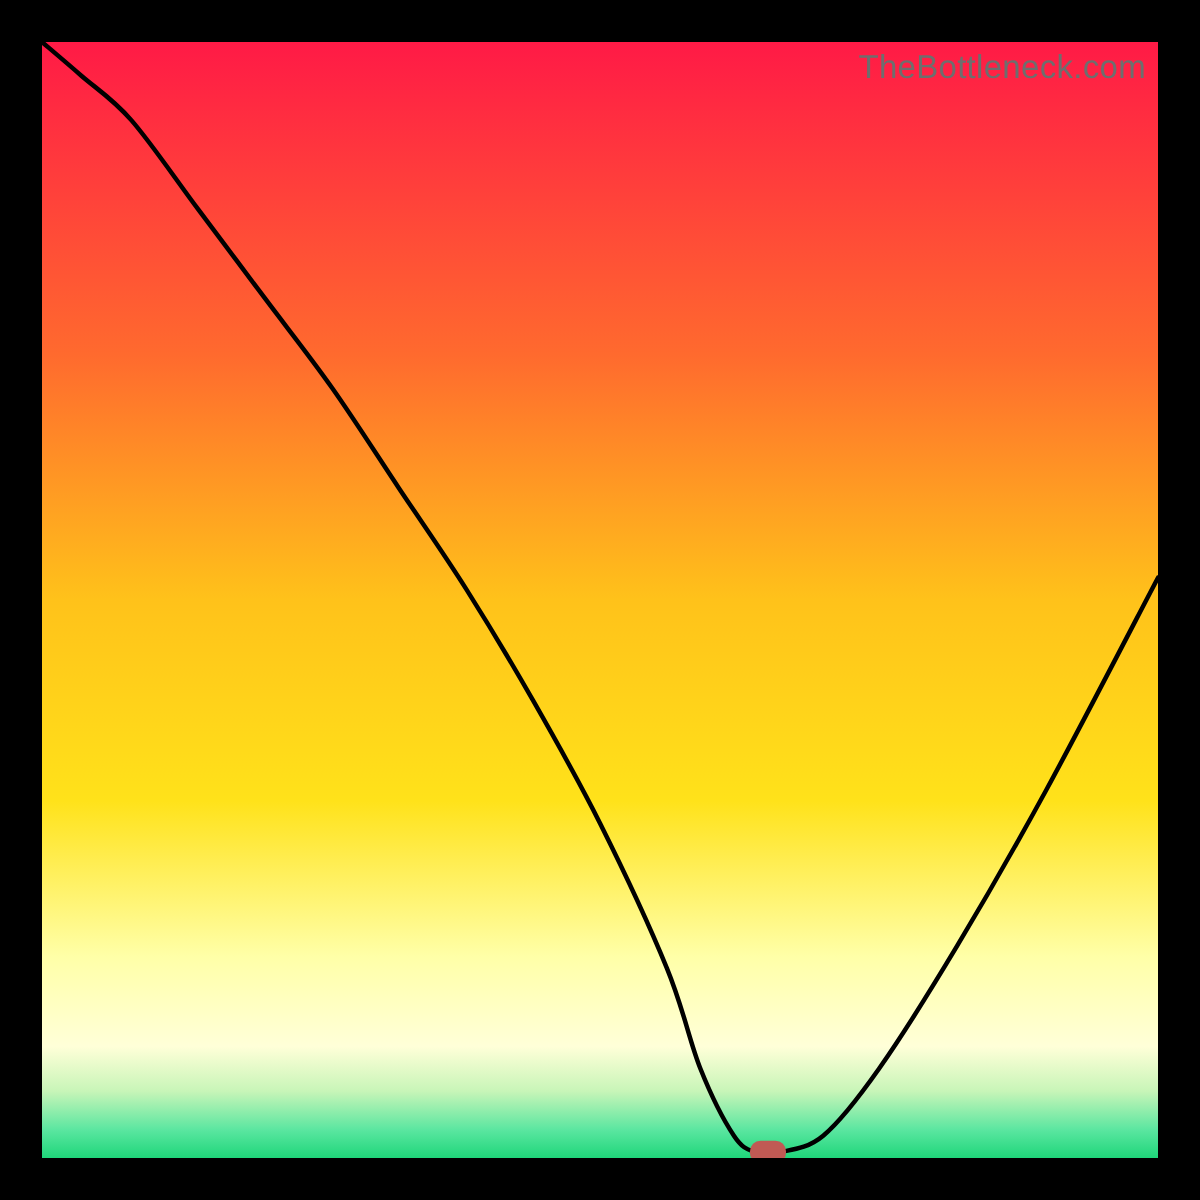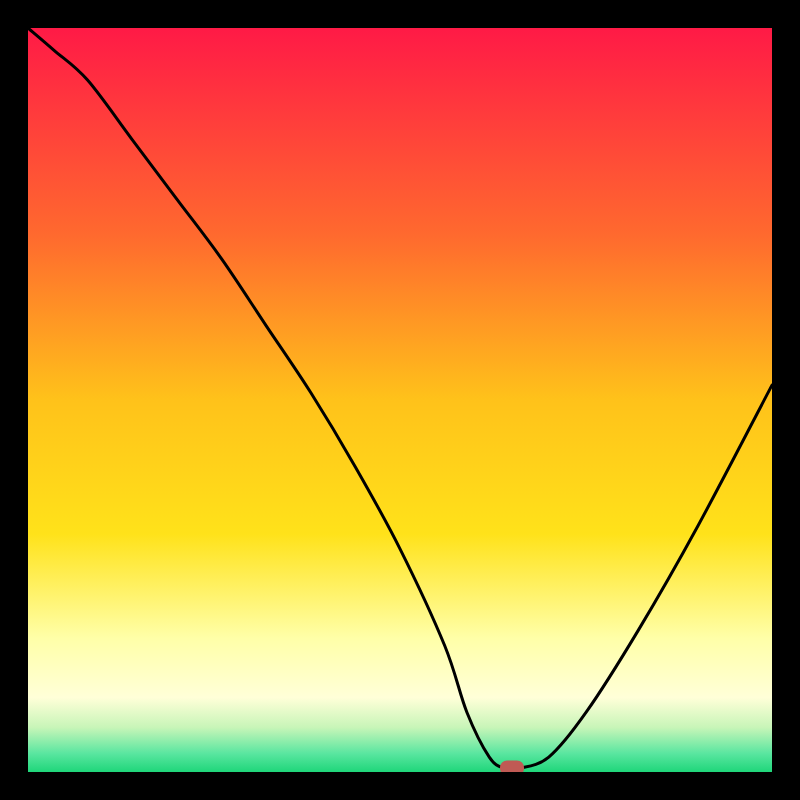--- a/index.html
+++ b/index.html
@@ -83,14 +83,15 @@
       </defs>
       <rect x="0" y="0" width="744" height="744" fill="url(#bg)"></rect>
     </svg>
 
     <svg class="curve" viewBox="0 0 744 744" preserveAspectRatio="none">
       <path id="curve-path" d="M 0.00 0.00 C 4.34 3.72, 16.12 13.64, 26.04 22.32 C 35.96 31.00, 46.50 37.20, 59.52 52.08 C 72.54 66.96, 89.28 91.76, 104.16 111.60 C 119.04 131.44, 133.92 151.28, 148.80 171.12 C 163.68 190.96, 178.56 209.56, 193.44 230.64 C 208.32 251.72, 223.20 275.28, 238.08 297.60 C 252.96 319.92, 267.84 341.00, 282.72 364.56 C 297.60 388.12, 312.48 412.92, 327.36 438.96 C 342.24 465.00, 357.12 491.04, 372.00 520.80 C 386.88 550.56, 405.48 590.24, 416.64 617.52 C 427.80 644.80, 431.52 665.88, 438.96 684.48 C 446.40 703.08, 455.08 719.82, 461.28 729.12 C 467.48 738.42, 471.20 738.42, 476.16 740.28 C 481.12 742.14, 483.60 742.14, 491.04 740.28 C 498.48 738.42, 509.64 738.42, 520.80 729.12 C 531.96 719.82, 543.12 705.56, 558.00 684.48 C 572.88 663.40, 591.48 633.64, 610.08 602.64 C 628.68 571.64, 647.28 539.40, 669.60 498.48 C 691.92 457.56, 731.60 380.68, 744.00 357.12" fill="none" stroke-width="3" stroke-linecap="round" stroke-linejoin="round" stroke="#000000"></path>
     </svg>
 
     <div class="marker" id="marker" style="left: 483.6px; top: 740.28px; background: rgb(192, 90, 84);"></div>
 
+    <div class="watermark" style="color: rgb(110, 110, 110);">TheBottleneck.com</div>
   </div>
 </div>
 
 </body></html>

